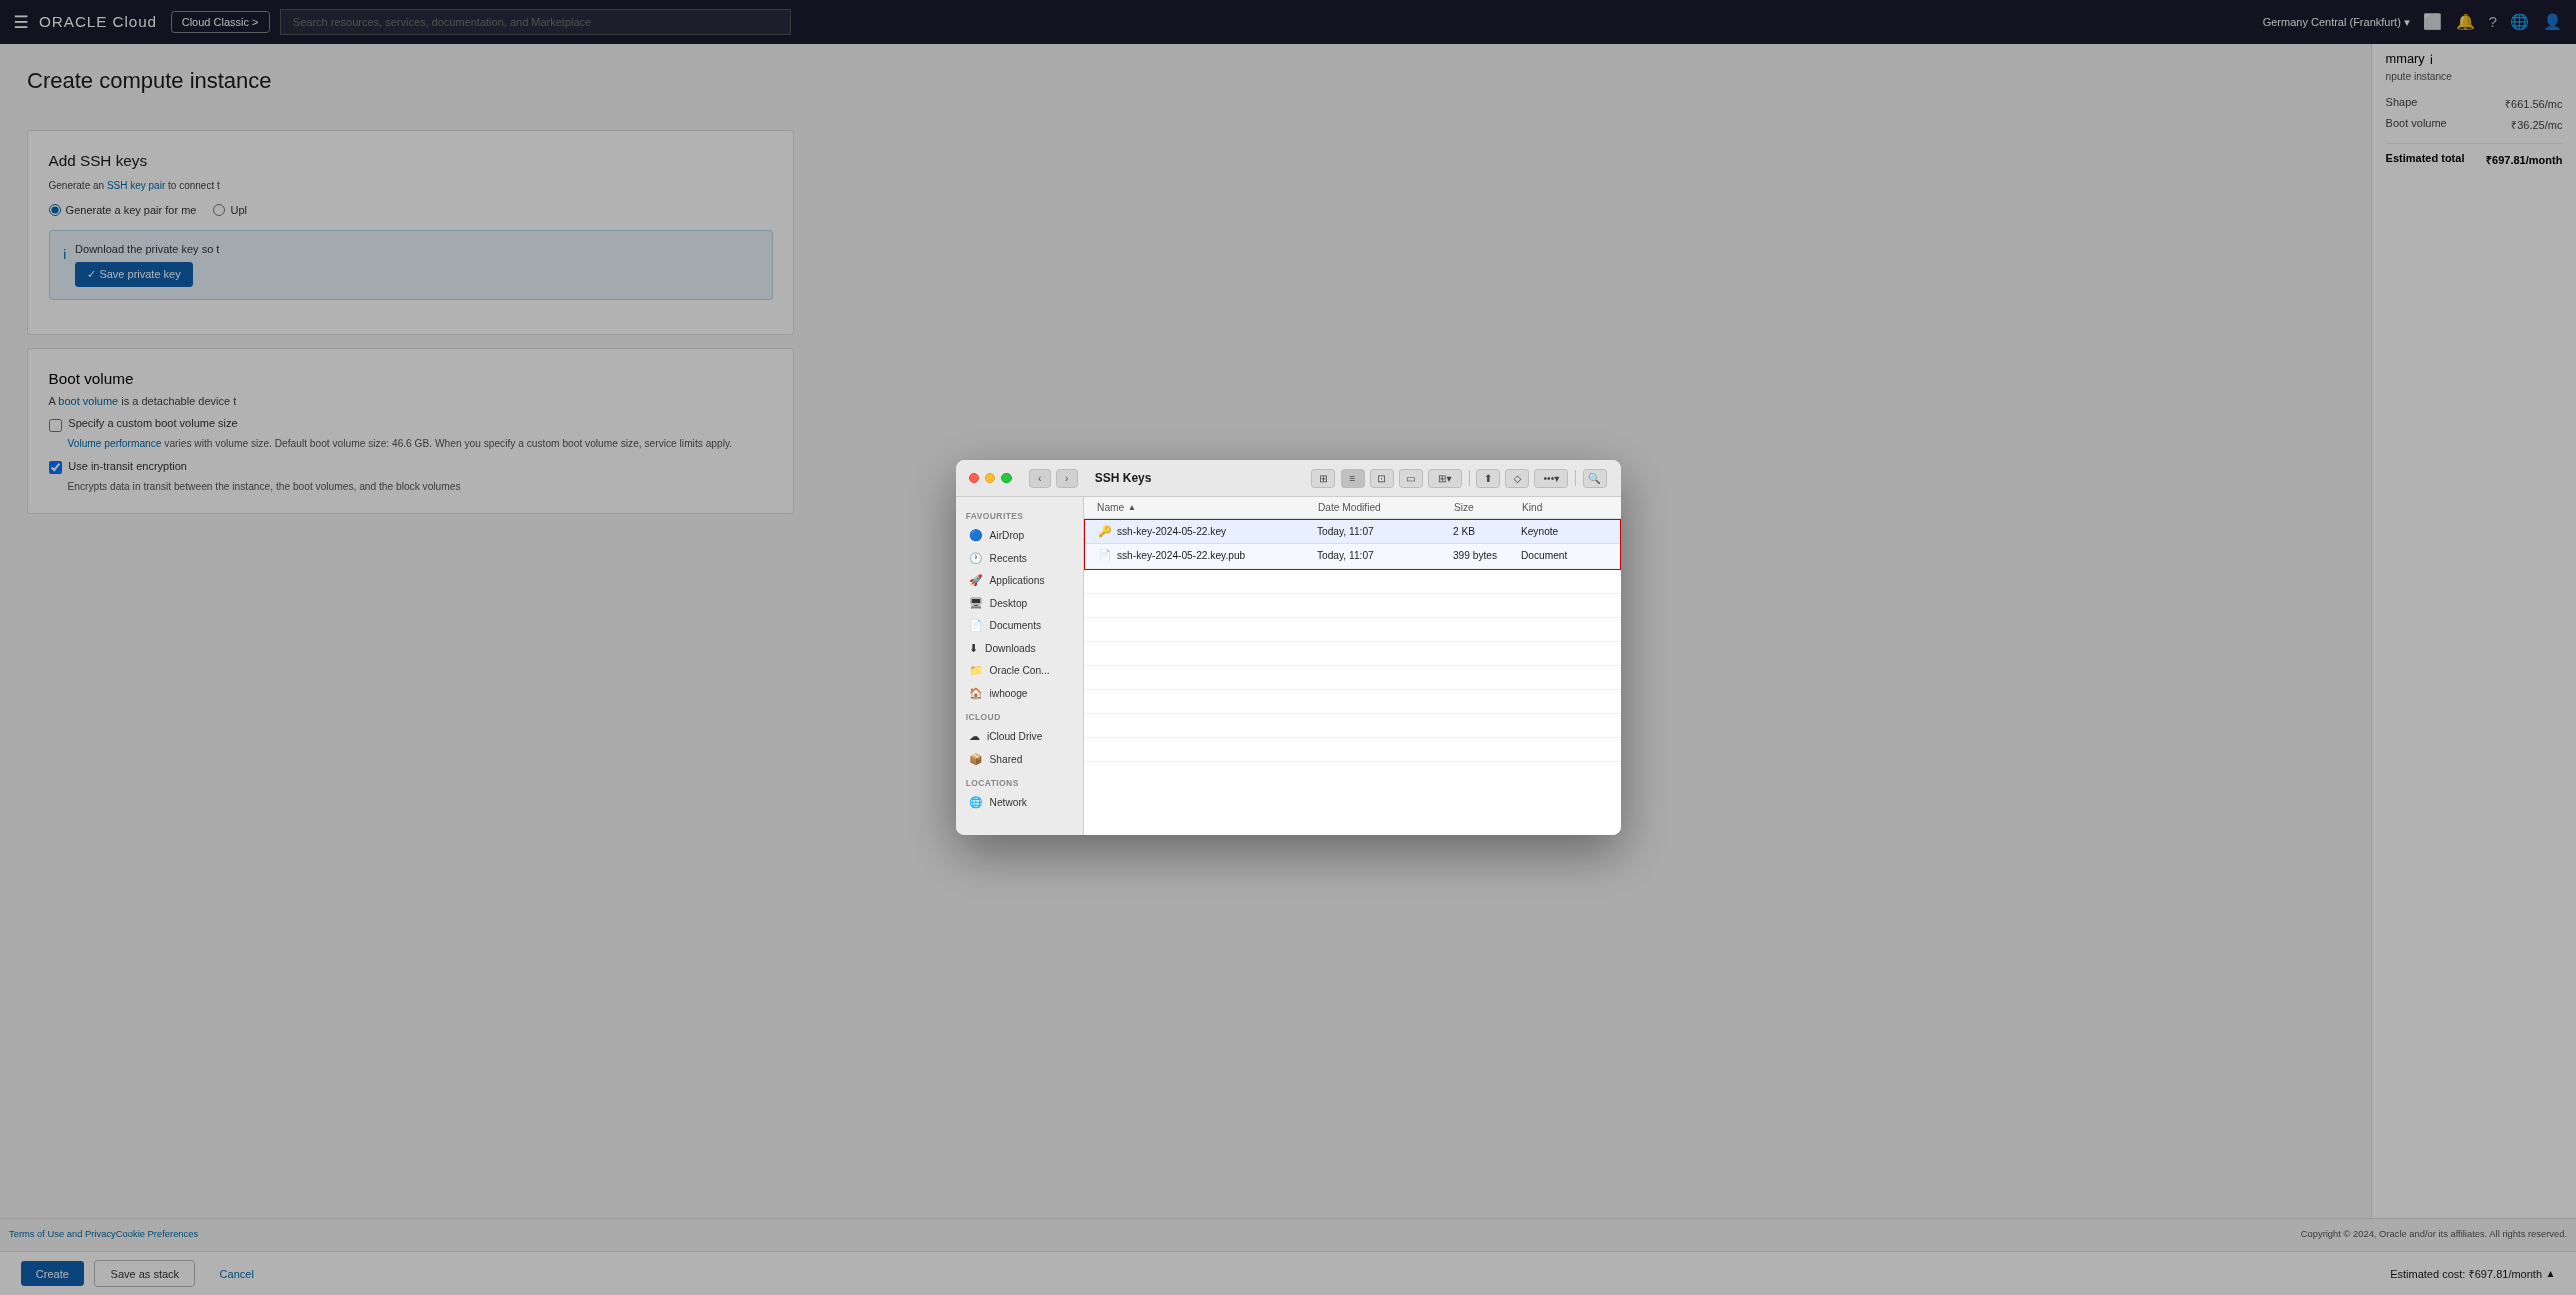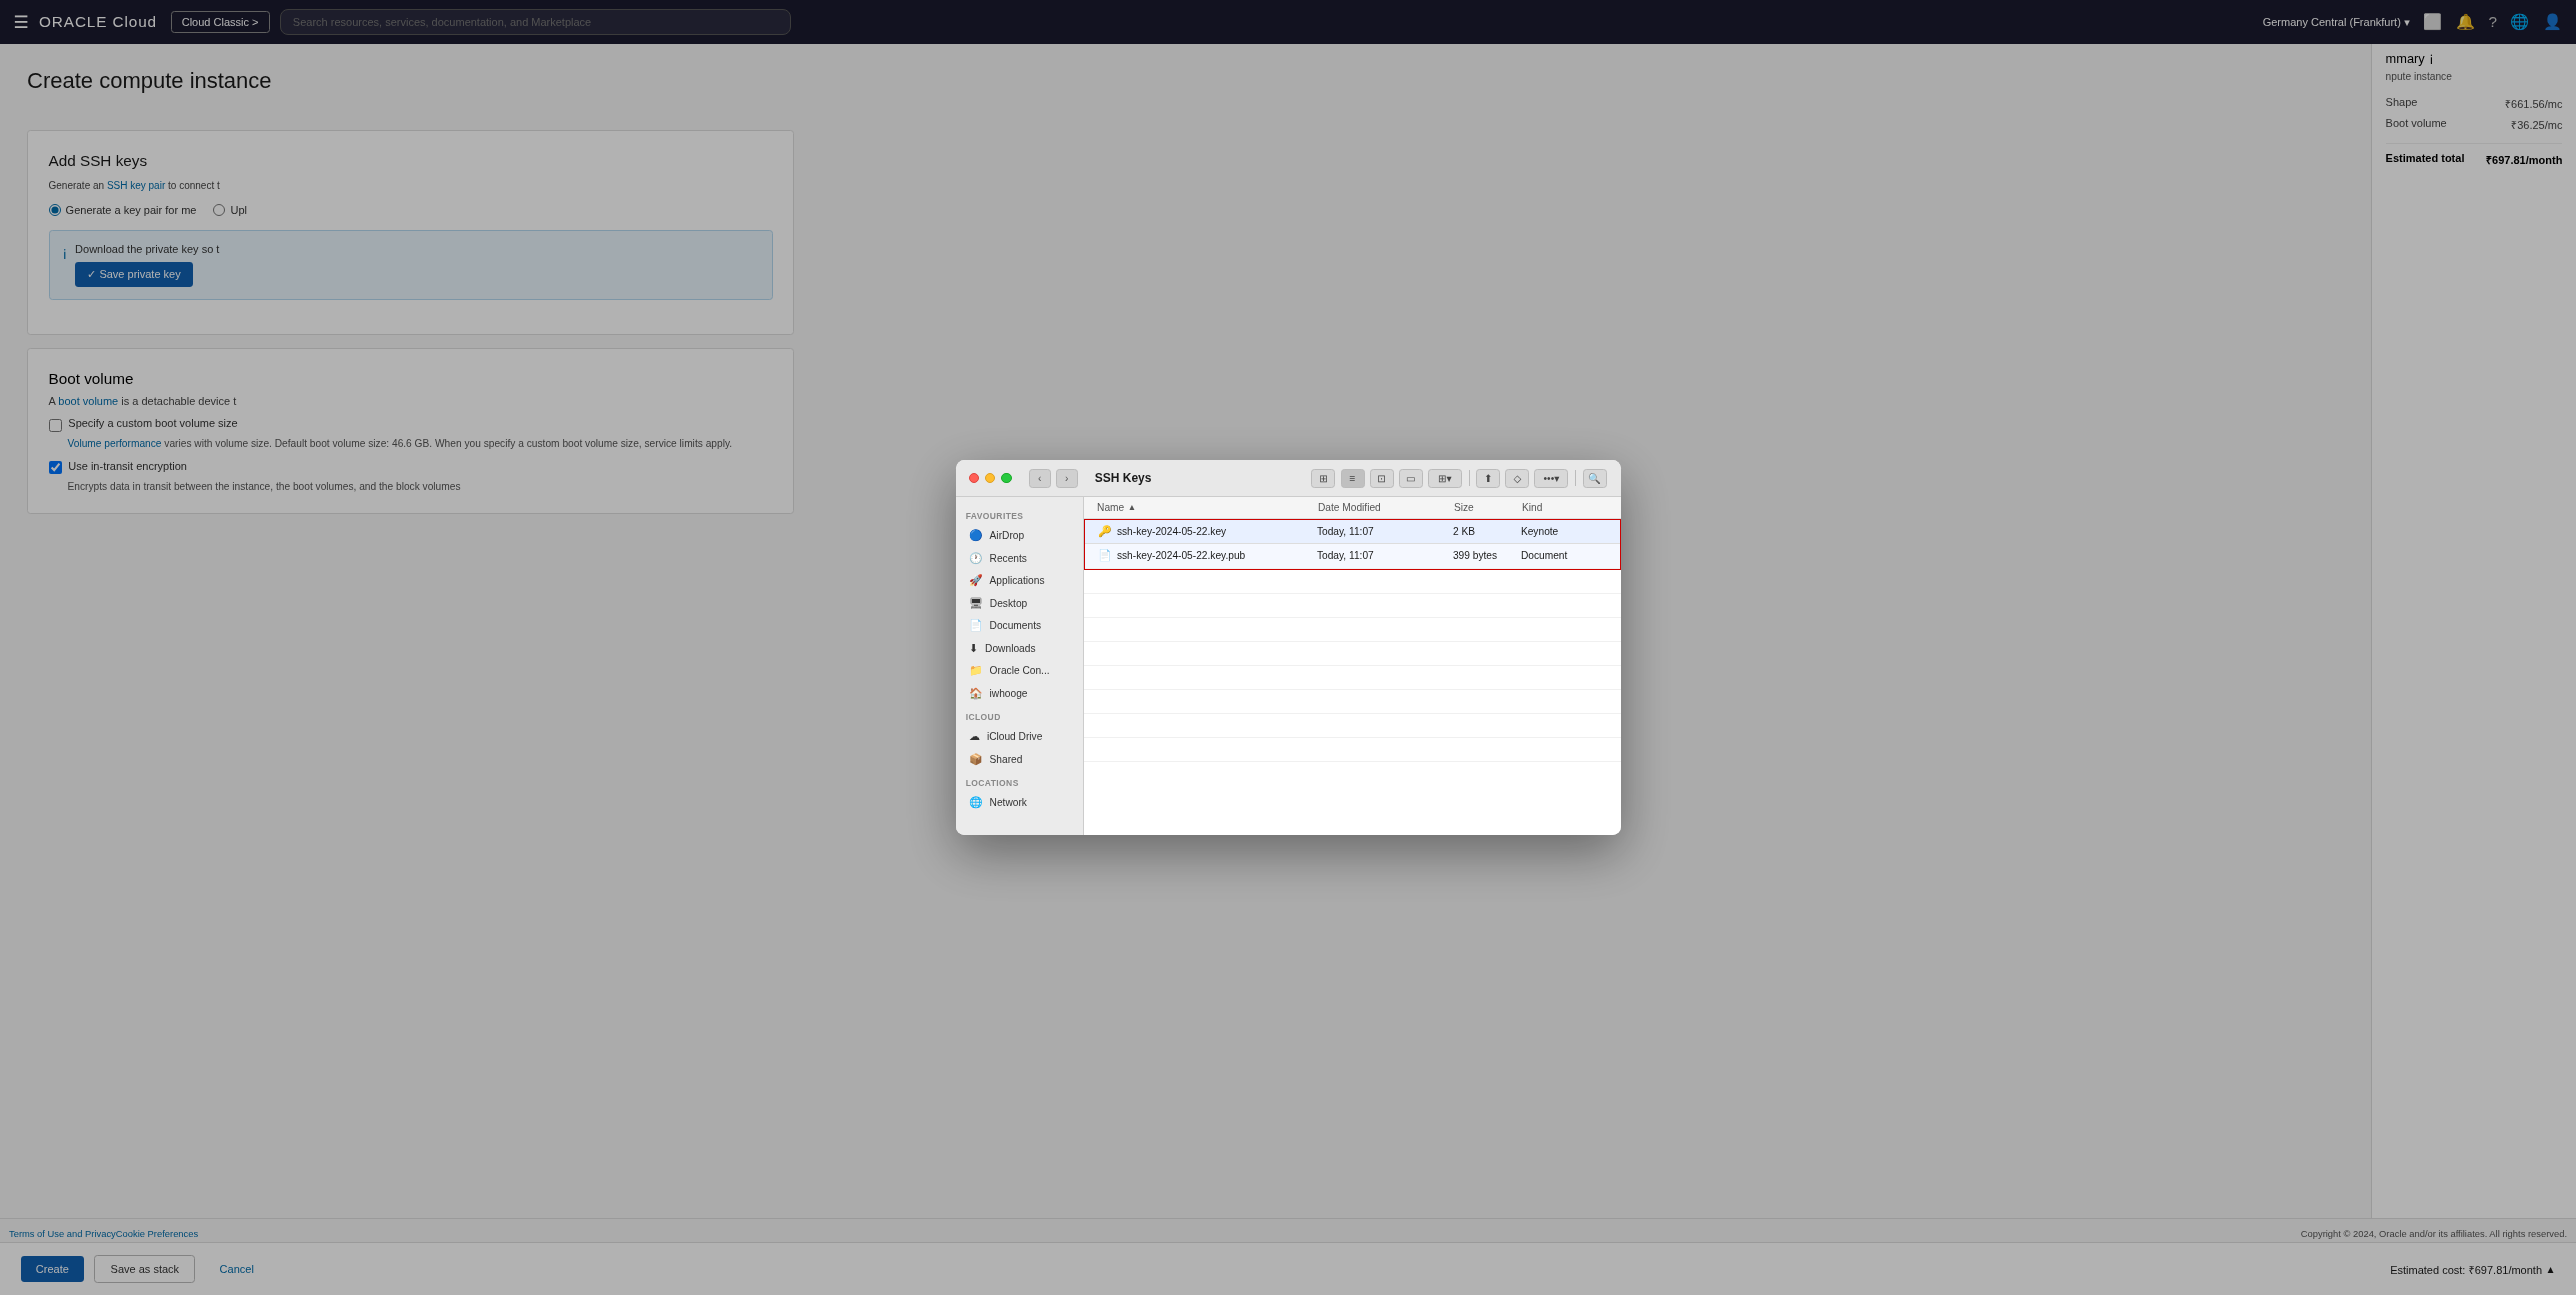--- a/index.html
+++ b/index.html
@@ -27,21 +27,21 @@
       font-size: 11px;
       cursor: pointer;
       display: flex;
       align-items: center;
       gap: 5.1px;
     }
     .search-bar {
       flex: 1;
       background: #2a2a3e;
       border: 0.9px solid #555;
-      border-radius: 8px;
+      border-radius: 0;
       padding: 6px 12px;
       color: #aaa;
       font-size: 11px;
       max-width: 511px;
     }
     .nav-right {
       margin-left: auto;
       display: flex;
       align-items: center;
       gap: 13.6px;
@@ -108,21 +108,21 @@
     .checkbox-label { display: flex; align-items: flex-start; gap: 6.8px; font-size: 11px; color: #333; margin-bottom: 6.8px; }
     .checkbox-label input { margin-top: 1.7px; }
     .sub-text { font-size: 10.2px; color: #555; margin-left: 19px; margin-top: 1.7px; }
 
     
     .bottom-bar {
       position: fixed;
       bottom: 0;
       left: 0;
       right: 0;
-      height: 53px;
+      height: 44px;
       background: #fff;
       border-top: 0.9px solid #ddd;
       display: flex;
       align-items: center;
       padding: 0 20.5px;
       gap: 10.2px;
       z-index: 5;
     }
     .create-btn {
       background: #1060b0;

